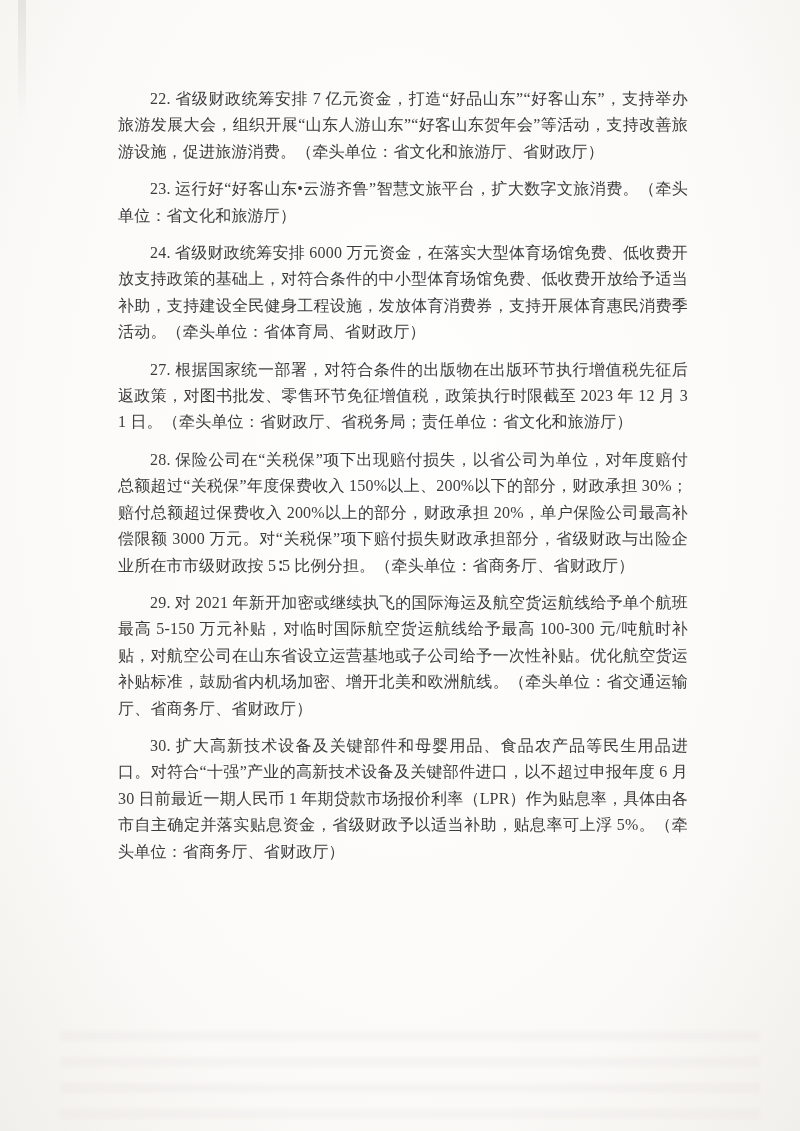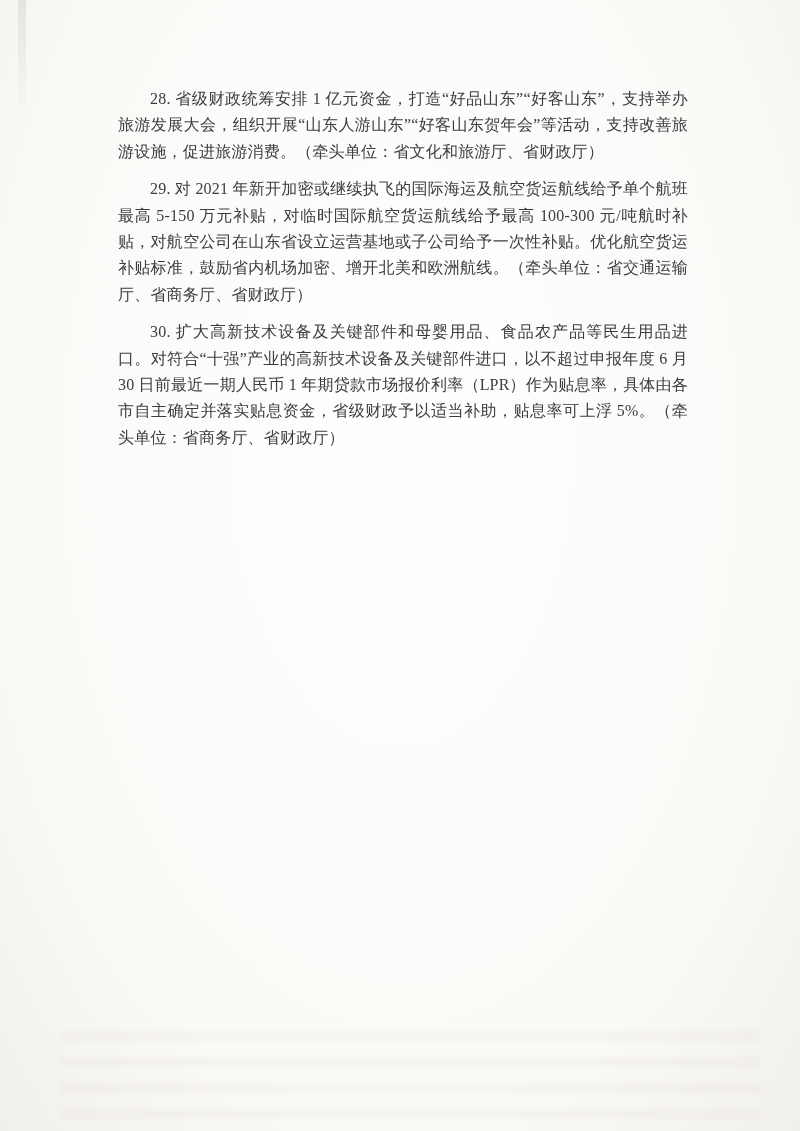--- a/index.html
+++ b/index.html
@@ -61,17 +61,21 @@
     text-indent: 2em;
     letter-spacing: 0.2px;
     word-break: break-all;
   }
 </style>
 </head>
 <body>
 
 <div class="scan-page">
   <div class="doc-body">
-    <p>28. 省级财政统筹安排 1 亿元资金，打造“好品山东”“好客山东”，支持举办旅游发展大会，组织开展“山东人游山东”“好客山东贺年会”等活动，支持改善旅游设施，促进旅游消费。（牵头单位：省文化和旅游厅、省财政厅）</p>
+    <p>22. 省级财政统筹安排 7 亿元资金，打造“好品山东”“好客山东”，支持举办旅游发展大会，组织开展“山东人游山东”“好客山东贺年会”等活动，支持改善旅游设施，促进旅游消费。（牵头单位：省文化和旅游厅、省财政厅）</p>
+    <p>23. 运行好“好客山东•云游齐鲁”智慧文旅平台，扩大数字文旅消费。（牵头单位：省文化和旅游厅）</p>
+    <p>24. 省级财政统筹安排 6000 万元资金，在落实大型体育场馆免费、低收费开放支持政策的基础上，对符合条件的中小型体育场馆免费、低收费开放给予适当补助，支持建设全民健身工程设施，发放体育消费券，支持开展体育惠民消费季活动。（牵头单位：省体育局、省财政厅）</p>
+    <p>27. 根据国家统一部署，对符合条件的出版物在出版环节执行增值税先征后返政策，对图书批发、零售环节免征增值税，政策执行时限截至 2023 年 12 月 31 日。（牵头单位：省财政厅、省税务局；责任单位：省文化和旅游厅）</p>
+    <p>28. 保险公司在“关税保”项下出现赔付损失，以省公司为单位，对年度赔付总额超过“关税保”年度保费收入 150%以上、200%以下的部分，财政承担 30%；赔付总额超过保费收入 200%以上的部分，财政承担 20%，单户保险公司最高补偿限额 3000 万元。对“关税保”项下赔付损失财政承担部分，省级财政与出险企业所在市市级财政按 5∶5 比例分担。（牵头单位：省商务厅、省财政厅）</p>
     <p>29. 对 2021 年新开加密或继续执飞的国际海运及航空货运航线给予单个航班最高 5-150 万元补贴，对临时国际航空货运航线给予最高 100-300 元/吨航时补贴，对航空公司在山东省设立运营基地或子公司给予一次性补贴。优化航空货运补贴标准，鼓励省内机场加密、增开北美和欧洲航线。（牵头单位：省交通运输厅、省商务厅、省财政厅）</p>
     <p>30. 扩大高新技术设备及关键部件和母婴用品、食品农产品等民生用品进口。对符合“十强”产业的高新技术设备及关键部件进口，以不超过申报年度 6 月 30 日前最近一期人民币 1 年期贷款市场报价利率（LPR）作为贴息率，具体由各市自主确定并落实贴息资金，省级财政予以适当补助，贴息率可上浮 5%。（牵头单位：省商务厅、省财政厅）</p>
   </div>
 </div>
 
 </body></html>

